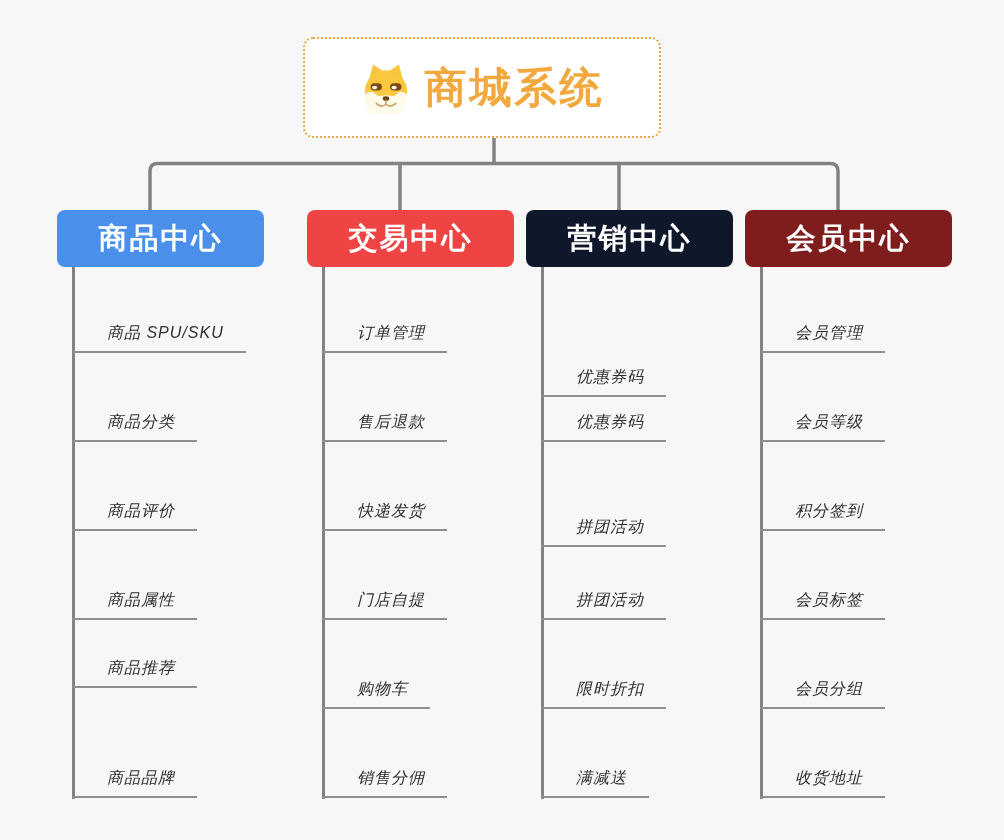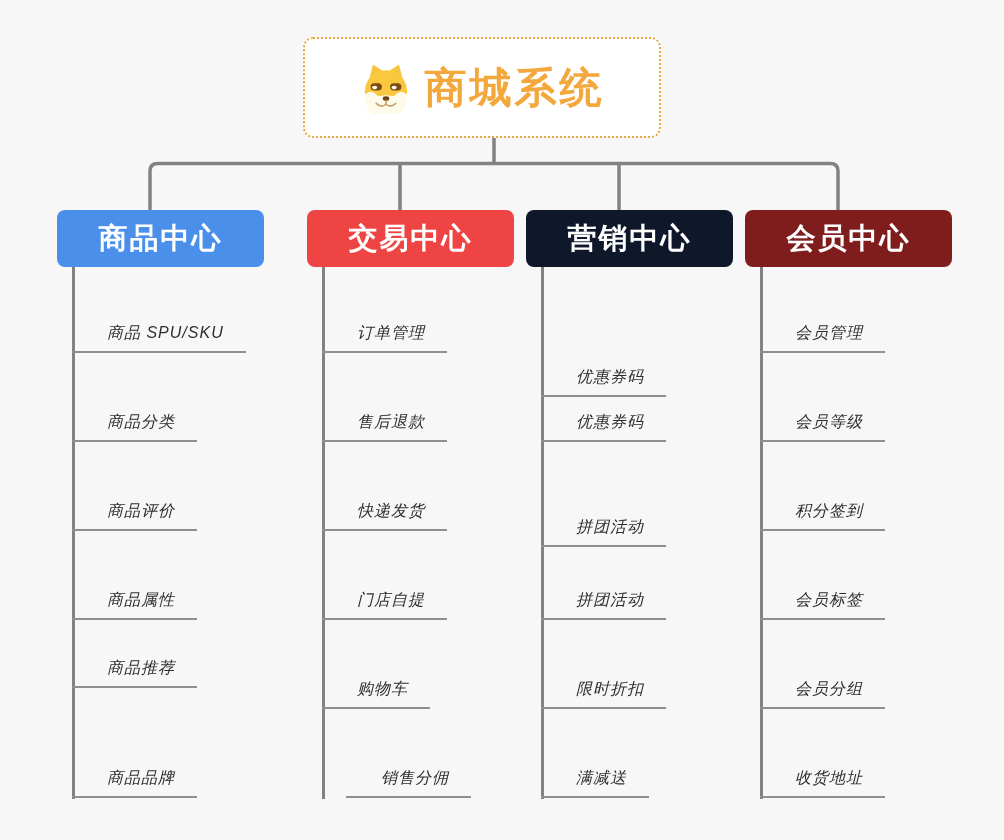--- a/index.html
+++ b/index.html
@@ -84,21 +84,21 @@
       <div class="branch" style="left: 307px;">
     <div class="branch-header" style="background: #ef4444;">
       <span>交易中心</span>
     </div>
     <div class="branch-line"></div>
   <div class="child" style="top: 110px;">订单管理</div>
         <div class="child" style="top: 199px;">售后退款</div>
         <div class="child" style="top: 288px;">快递发货</div>
         <div class="child" style="top: 377px;">门店自提</div>
         <div class="child" style="top: 466px;">购物车</div>
-        <div class="child" style="top: 555px; margin-left: 24px;">销售分佣</div>
+        <div class="child" style="top: 555px;">销售分佣</div>
       </div>
       <div class="branch" style="left: 526px;">
     <div class="branch-header" style="background: #0f172a;">
       <span>营销中心</span>
     </div>
     <div class="branch-line"></div>
   <div class="child" style="top: 110px; margin-top: 44px;">优惠券码</div>
         <div class="child" style="top: 199px;">优惠券码</div>
         <div class="child" style="top: 304px;">拼团活动</div>
         <div class="child" style="top: 377px;">拼团活动</div>

